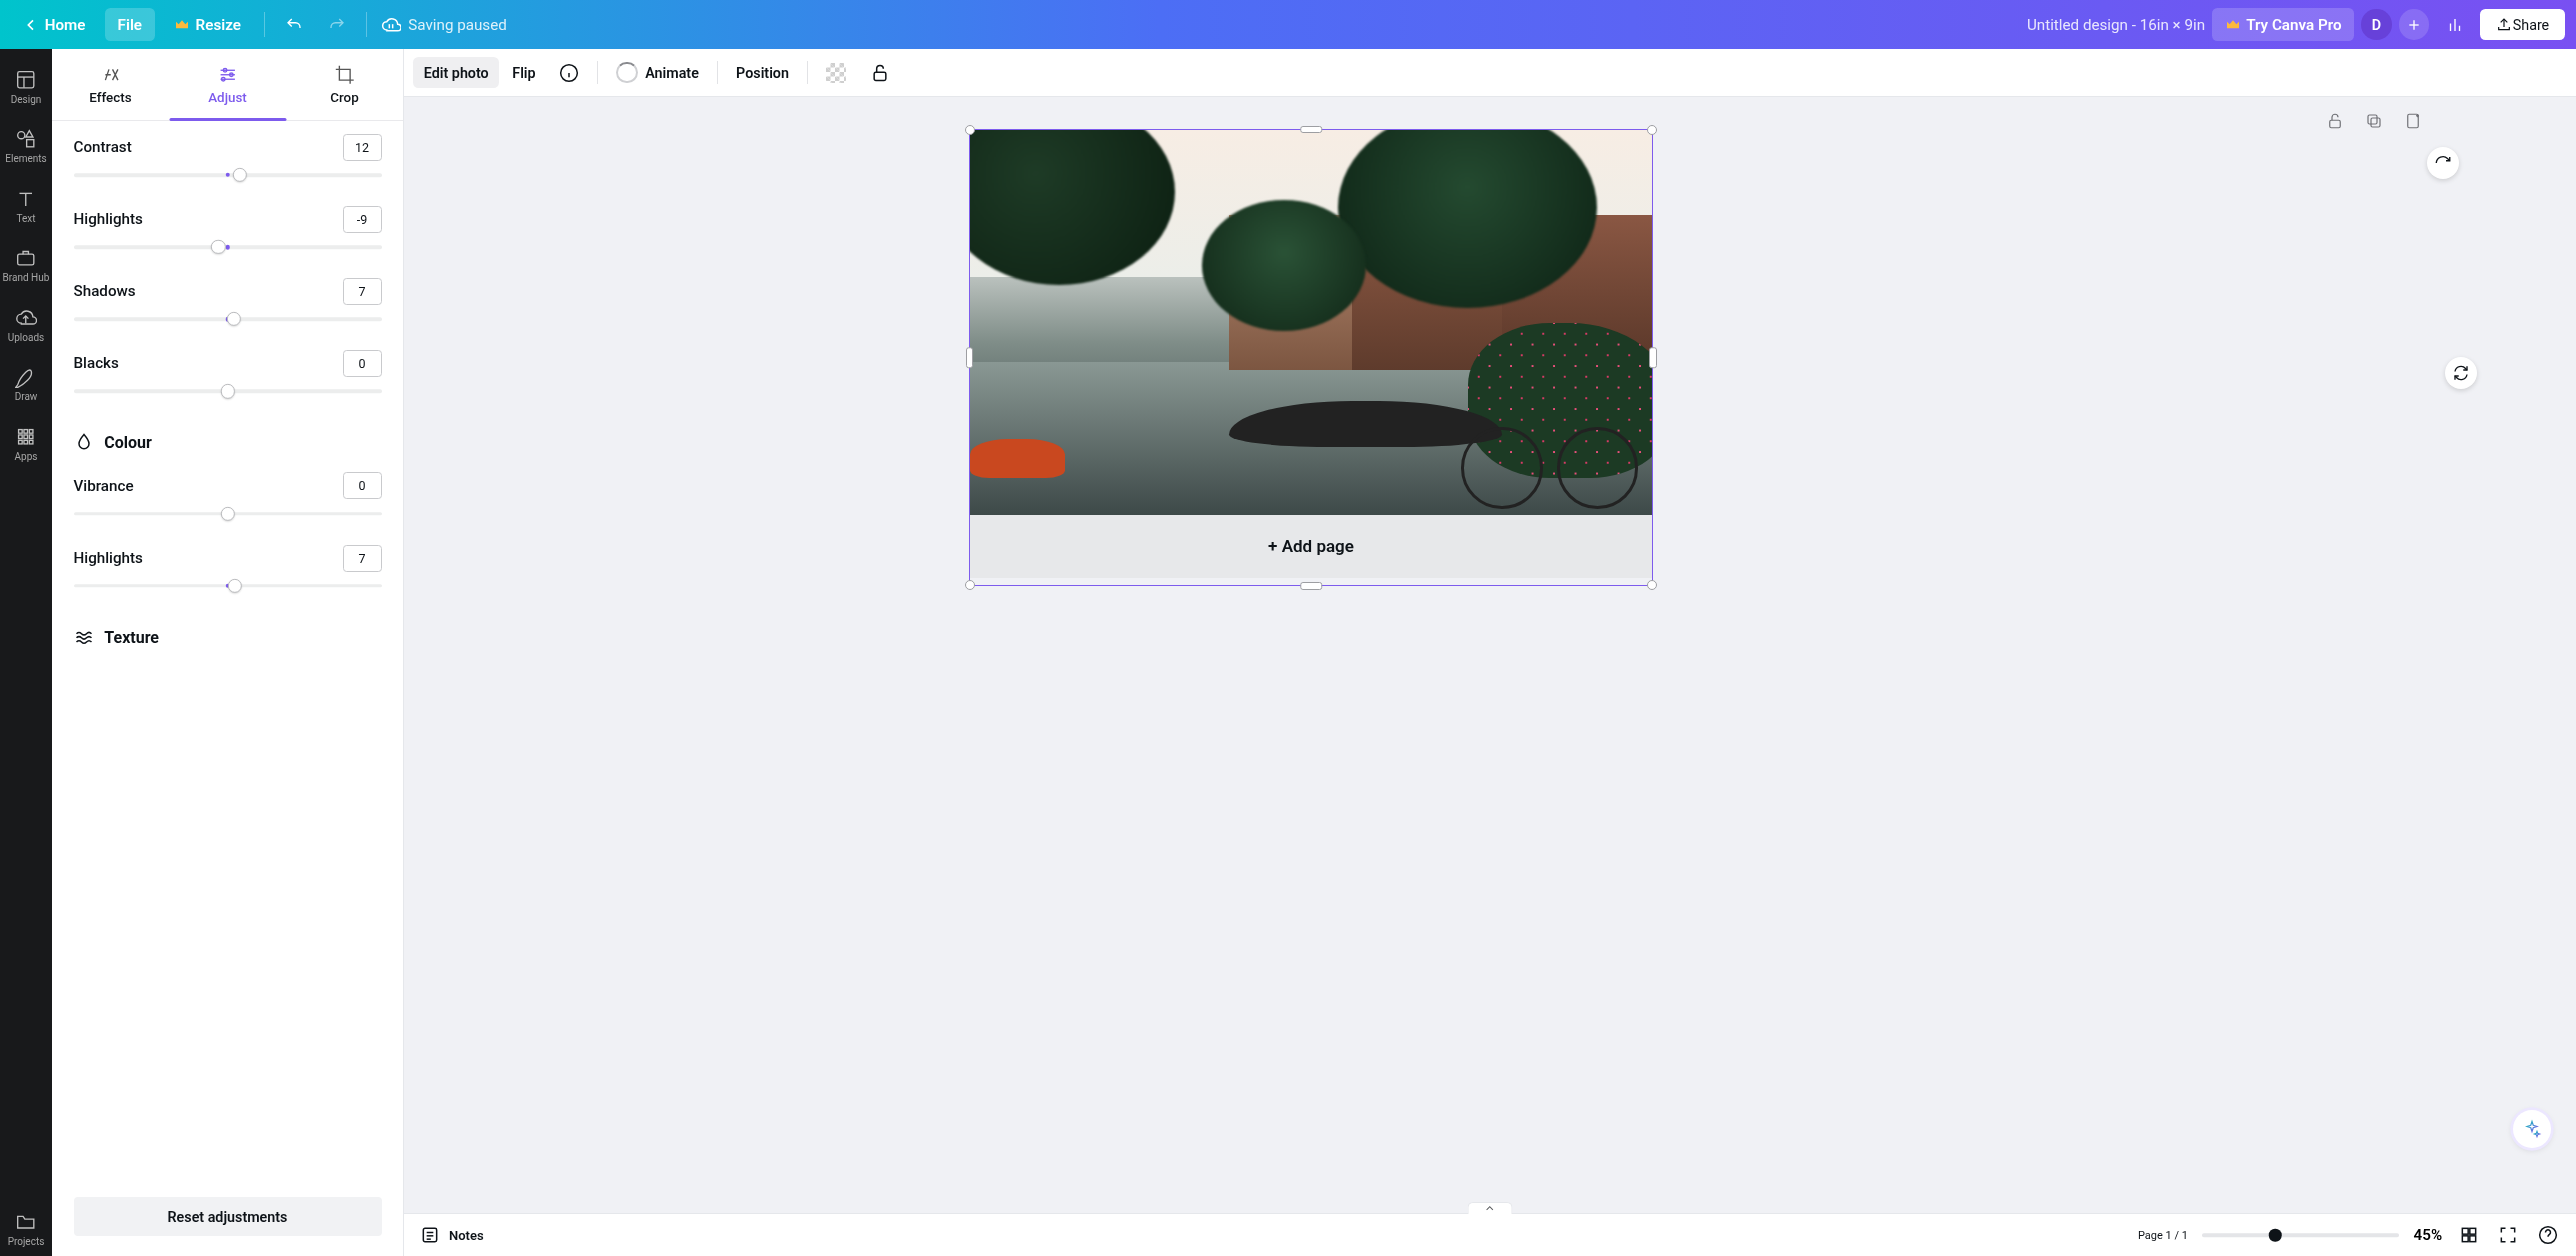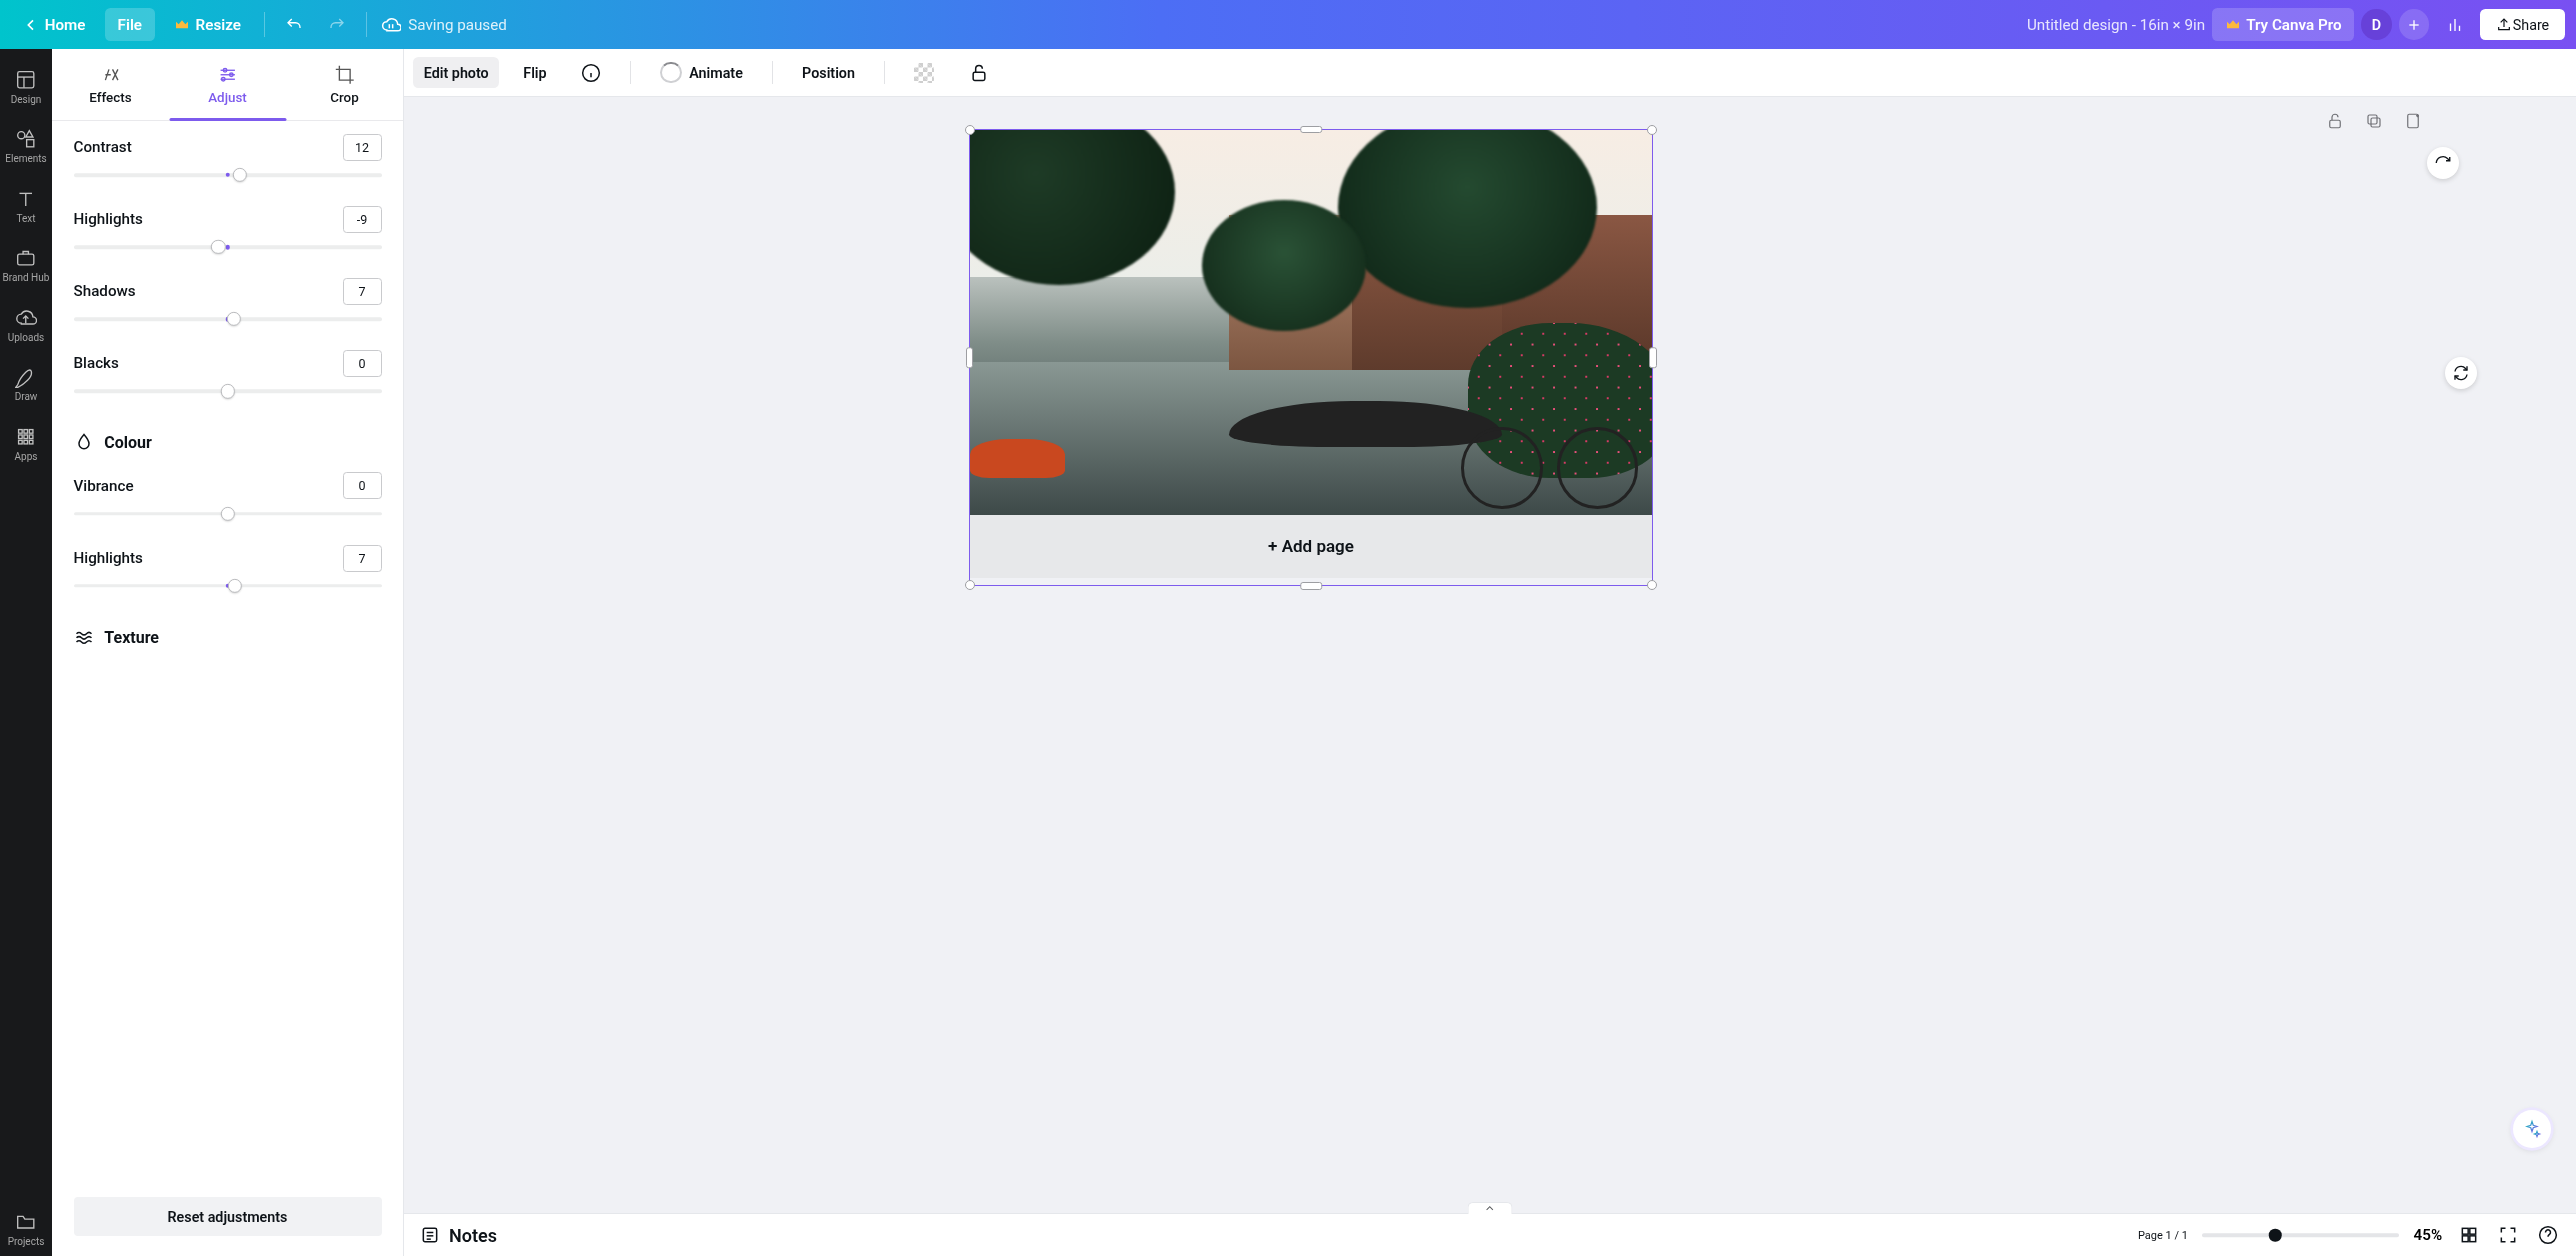--- a/index.html
+++ b/index.html
@@ -53,21 +53,21 @@
 .slider .track{ position:absolute; top:50%; left:0; right:0; height:3.6px; background:#eceded; border-radius:1.8px; transform:translateY(-50%);}
 .slider .tick{ position:absolute; top:50%; width:4.5px; height:4.5px; background:#7d5bed; border-radius:50%; transform:translate(-50%,-50%);}
 .slider .thumb{ position:absolute; top:50%; width:14.3px; height:14.3px; background:#fff; border:0.9px solid #babbbe; border-radius:50%; transform:translate(-50%,-50%); box-shadow:0 0.9px 1.8px rgba(0,0,0,.15);}
 .section-head{ display:flex; align-items:center; gap:10.8px; margin-top:30.5px; font-size:16px; font-weight:700; color:#0e1318;}
 .section-head svg{ width:20px; height:20px; stroke:#0e1318; fill:none; stroke-width:1.8;}
 .reset-wrap{ padding:16px 21.5px 20px; }
 .reset-btn{ width:100%; height:39px; border:none; background:#f1f2f4; border-radius:4px; font-size:14.3px; font-weight:600; color:#0e1318; cursor:pointer;}
 
 
 .canvas-col{ flex:1; display:flex; flex-direction:column; min-width:0;}
-.context-toolbar{ height:48px; background:#fff; border-bottom:0.9px solid #e5e7eb; display:flex; align-items:center; padding:16px 9px; gap:13px;}
+.context-toolbar{ height:48px; background:#fff; border-bottom:0.9px solid #e5e7eb; display:flex; align-items:center; padding:16px 9px; gap:2px;}
 .context-toolbar .cbtn{ padding:7.2px 10.8px; border-radius:5.4px; font-size:14.3px; font-weight:600; color:#0e1318; cursor:pointer; display:flex; align-items:center; gap:7.2px;}
 .context-toolbar .cbtn.active{ background:#efeff1;}
 .context-toolbar .cbtn svg{ width:20px; height:20px; stroke:#0e1318; fill:none; stroke-width:1.8;}
 .context-toolbar .vdiv{ width:0.9px; height:23px; background:#e2e3e6; margin:0 5.4px;}
 .context-toolbar .circle-swirl{ width:21.5px; height:21.5px; border-radius:50%; border:2.7px solid #cfd0d3; border-top-color:#8a8b8f;}
 .canvas-stage{ flex:1; position:relative; overflow:auto; background:#f0f1f5;}
 .page-actions{ position:absolute; top:12.5px; right:152px; display:flex; gap:16px;}
 .page-actions .pa{ width:23px; height:23px; display:flex; align-items:center; justify-content:center; cursor:pointer;}
 .page-actions .pa svg{ width:18px; height:18px; stroke:#707176; fill:none; stroke-width:1.6;}
 .sel-frame{ position:absolute; left:565px; top:32px; width:684px; height:457px; border:1.8px solid #7d5bed;}
@@ -99,21 +99,21 @@
 .handle.r{ right:-4.5px; top:50%; width:7.2px; height:21.5px; transform:translateY(-50%);}
 .fab{ position:absolute; width:32px; height:32px; border-radius:50%; background:#fff; box-shadow:0 1.8px 5.4px rgba(0,0,0,.15); display:flex; align-items:center; justify-content:center; cursor:pointer;}
 .fab svg{ width:18px; height:18px; stroke:#0e1318; fill:none; stroke-width:1.8;}
 .fab.refresh{ right:117px; top:50px;}
 .fab.sync{ right:99px; top:260px;}
 .magic-fab{ position:absolute; right:25px; bottom:65px; width:38px; height:38px; border-radius:50%; background:#fff; box-shadow:0 0 0 2.7px #ece7ff, 0 1.8px 7.2px rgba(0,0,0,.15); display:flex; align-items:center; justify-content:center;}
 .magic-fab svg{ width:20px; height:20px;}
 
 
 .bottom-bar{ height:43px; background:#fff; border-top:0.9px solid #e5e7eb; display:flex; align-items:center; padding:0 16px; gap:14.3px; position:relative;}
-.bottom-bar .notes{ display:flex; align-items:center; gap:9px; font-size:18px; font-weight:600; color:#0e1318; cursor:pointer;}
+.bottom-bar .notes{ display:flex; align-items:center; gap:9px; font-size:13px; font-weight:600; color:#0e1318; cursor:pointer;}
 .bottom-bar .notes svg{ width:20px; height:20px; stroke:#0e1318; fill:none; stroke-width:1.8;}
 .bottom-bar .spacer{ flex:1;}
 .bottom-bar .page-ind{ font-size:11px; color:#0e1318;}
 .zoom-slider{ position:relative; width:197px; height:18px;}
 .zoom-slider .ztrack{ position:absolute; top:50%; left:0; right:0; height:3.6px; background:#e4e5e8; border-radius:1.8px; transform:translateY(-50%);}
 .zoom-slider .zthumb{ position:absolute; top:50%; width:12.5px; height:12.5px; background:#0e1318; border-radius:50%; transform:translate(-50%,-50%);}
 .bottom-bar .zoom-pct{ font-size:15.2px; font-weight:600;}
 .bottom-bar .bicon{ width:25px; height:25px; display:flex; align-items:center; justify-content:center; cursor:pointer;}
 .bottom-bar .bicon svg{ width:20px; height:20px; stroke:#0e1318; fill:none; stroke-width:1.8;}
 .bottom-bar .expand-tab{ position:absolute; top:-12.5px; left:50%; transform:translateX(-50%); width:45px; height:12.5px; background:#fff; border:0.9px solid #e5e7eb; border-bottom:none; border-radius:5.4px 5.4px 0 0; display:flex; align-items:center; justify-content:center; cursor:pointer;}

